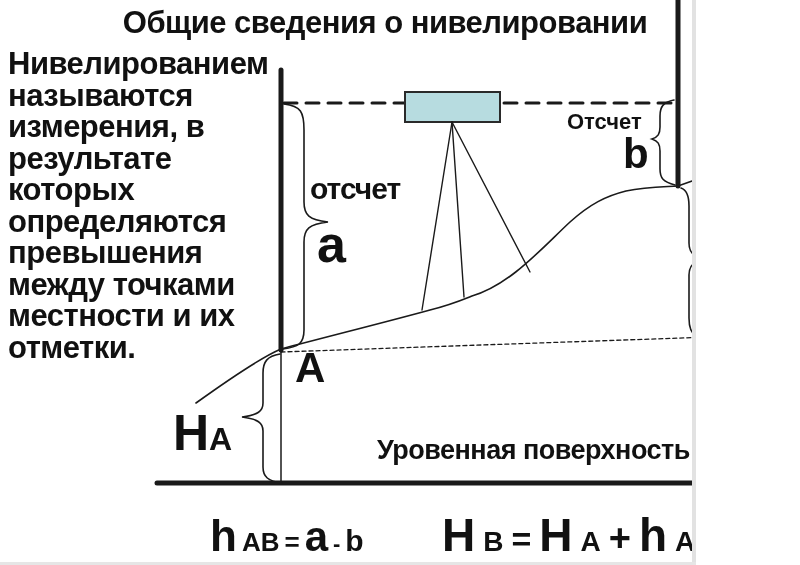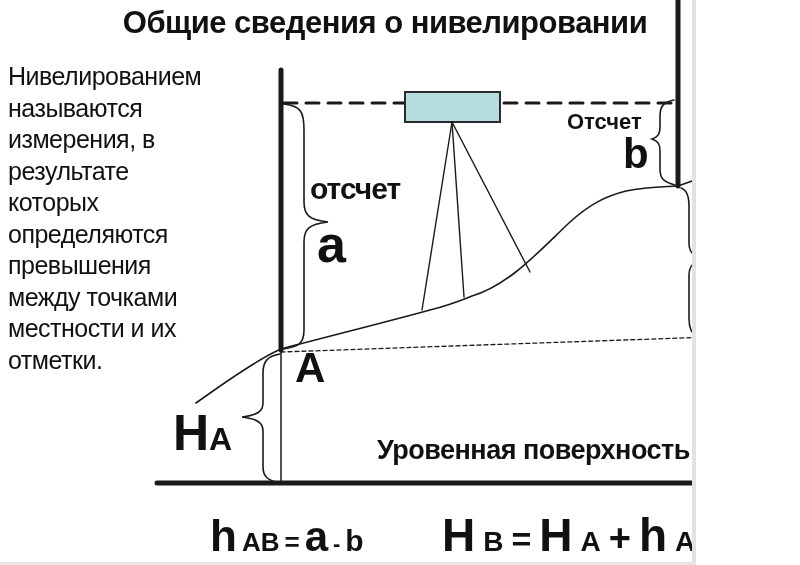--- a/index.html
+++ b/index.html
@@ -7,22 +7,22 @@
     position:relative;width:696px;height:565px;background:#ffffff;
     font-family:"Liberation Sans", sans-serif;color:#111;overflow:hidden;
   }
   .edge-right{position:absolute;right:0;top:0;width:4px;height:565px;background:#e2e2e2;}
   .edge-bottom{position:absolute;left:0;bottom:0;width:800px;height:3px;background:#e6e6e6;}
   .title{
     position:absolute;left:100px;top:5px;width:570px;text-align:center;
     font-size:31px;font-weight:bold;letter-spacing:-0.5px;
   }
   .intro{
-    position:absolute;left:8px;top:61px;width:250px;
-    font-size:25px;font-weight:normal;line-height:31.5px;white-space:pre-line;
+    position:absolute;left:8px;top:48px;width:250px;
+    font-size:31px;font-weight:bold;line-height:31.5px;white-space:pre-line;
     letter-spacing:-0.5px;
   }
   .diagram-svg{position:absolute;left:0;top:0;width:800px;height:565px;}
   .lbl{position:absolute;font-weight:bold;line-height:1;white-space:nowrap;}
   .lbl-otschet-left{left:310px;top:174px;font-size:30px;letter-spacing:-1px;}
   .lbl-a{left:317px;top:218px;font-size:52px;}
   .lbl-otschet-right{left:567px;top:111px;font-size:22px;}
   .lbl-b{left:623px;top:133px;font-size:42px;}
   .lbl-pointB{left:697px;top:189px;font-size:32px;}
   .lbl-pointA{left:295px;top:347px;font-size:42px;}

